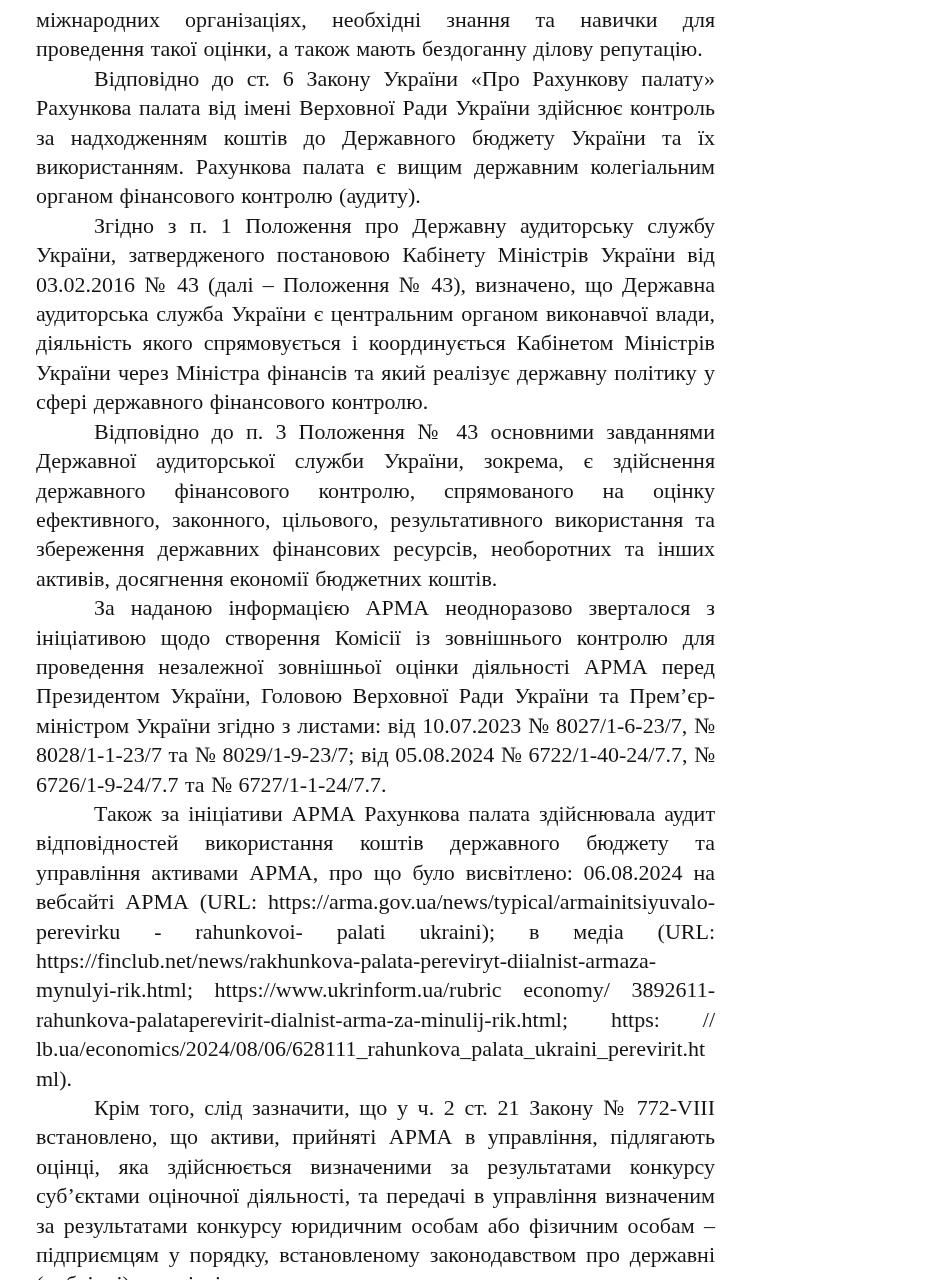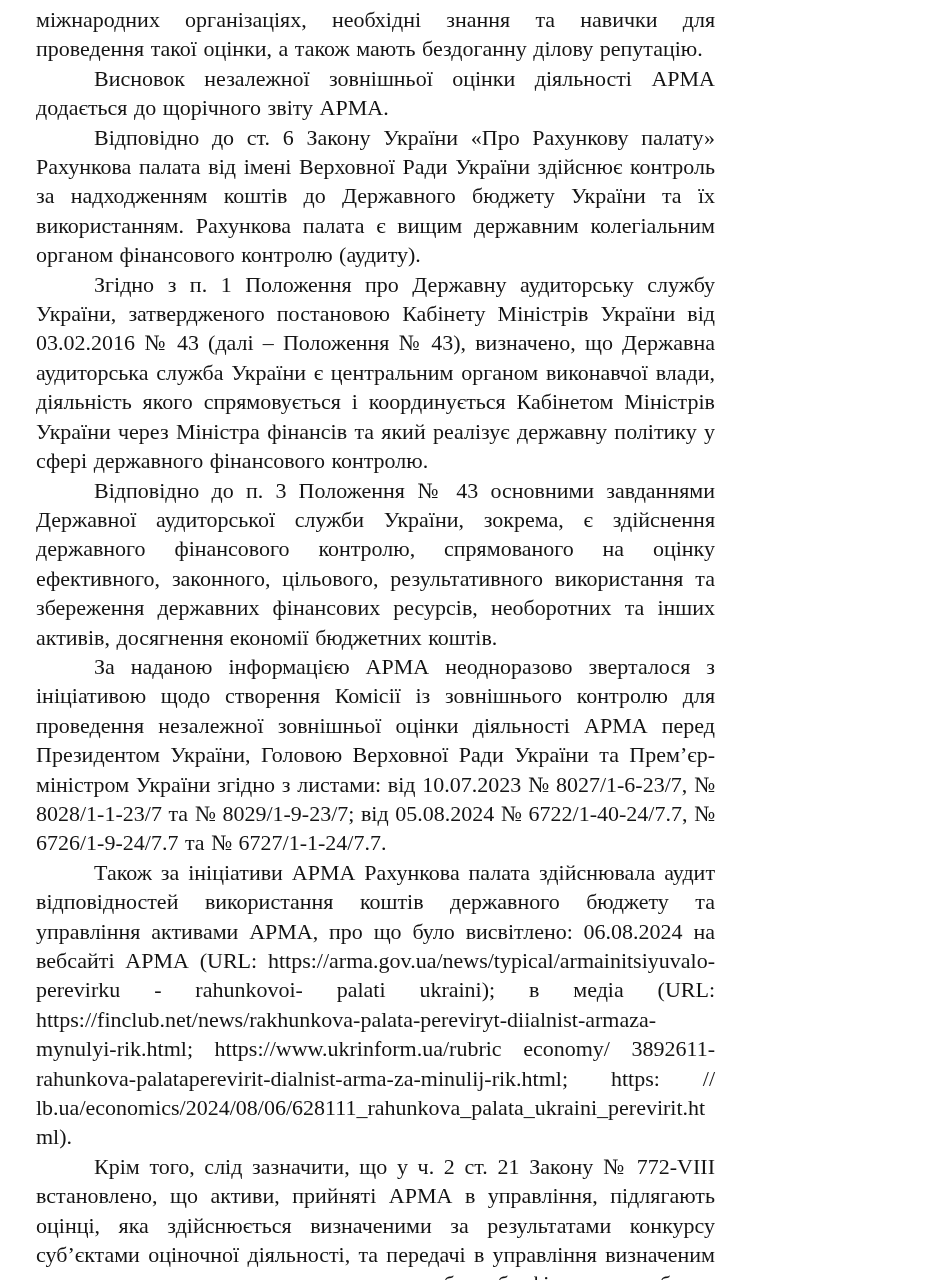--- a/index.html
+++ b/index.html
@@ -35,20 +35,19 @@
   .page p.links {
     overflow-wrap: break-word;
     word-break: break-word;
   }
 </style>
 </head>
 <body>
 
 <div class="page">
   <p class="no-indent">міжнародних організаціях, необхідні знання та навички для проведення такої оцінки, а також мають бездоганну ділову репутацію.</p>
-  <p>Висновок незалежної зовнішньої оцінки діяльності АРМА додається до щорічного звіту АРМА.</p>
   <p>Відповідно до ст. 6 Закону України «Про Рахункову палату» Рахункова палата від імені Верховної Ради України здійснює контроль за надходженням коштів до Державного бюджету України та їх використанням. Рахункова палата є вищим державним колегіальним органом фінансового контролю (аудиту).</p>
   <p>Згідно з п. 1 Положення про Державну аудиторську службу України, затвердженого постановою Кабінету Міністрів України від 03.02.2016 № 43 (далі – Положення № 43), визначено, що Державна аудиторська служба України є центральним органом виконавчої влади, діяльність якого спрямовується і координується Кабінетом Міністрів України через Міністра фінансів та який реалізує державну політику у сфері державного фінансового контролю.</p>
   <p>Відповідно до п. 3 Положення № 43 основними завданнями Державної аудиторської служби України, зокрема, є здійснення державного фінансового контролю, спрямованого на оцінку ефективного, законного, цільового, результативного використання та збереження державних фінансових ресурсів, необоротних та інших активів, досягнення економії бюджетних коштів.</p>
   <p>За наданою інформацією АРМА неодноразово зверталося з ініціативою щодо створення Комісії із зовнішнього контролю для проведення незалежної зовнішньої оцінки діяльності АРМА перед Президентом України, Головою Верховної Ради України та Прем’єр-міністром України згідно з листами: від 10.07.2023 № 8027/1-6-23/7, № 8028/1-1-23/7 та № 8029/1-9-23/7; від 05.08.2024 № 6722/1-40-24/7.7, № 6726/1-9-24/7.7 та № 6727/1-1-24/7.7.</p>
   <p class="links">Також за ініціативи АРМА Рахункова палата здійснювала аудит відповідностей використання коштів державного бюджету та управління активами АРМА, про що було висвітлено: 06.08.2024 на вебсайті АРМА (URL: https://arma.gov.ua/news/typical/armainitsiyuvalo-perevirku - rahunkovoi- palati ukraini); в медіа (URL: https://finclub.net/news/rakhunkova-palata-pereviryt-diialnist-armaza-mynulyi-rik.html; https://www.ukrinform.ua/rubric economy/ 3892611-rahunkova-palataperevirit-dialnist-arma-za-minulij-rik.html; https: // lb.ua/economics/2024/08/06/628111_rahunkova_palata_ukraini_perevirit.html).</p>
   <p>Крім того, слід зазначити, що у ч. 2 ст. 21 Закону № 772-VIII встановлено, що активи, прийняті АРМА в управління, підлягають оцінці, яка здійснюється визначеними за результатами конкурсу суб’єктами оціночної діяльності, та передачі в управління визначеним за результатами конкурсу юридичним особам або фізичним особам – підприємцям у порядку, встановленому законодавством про державні (публічні) закупівлі.</p>
 </div>
 
 </body></html>

